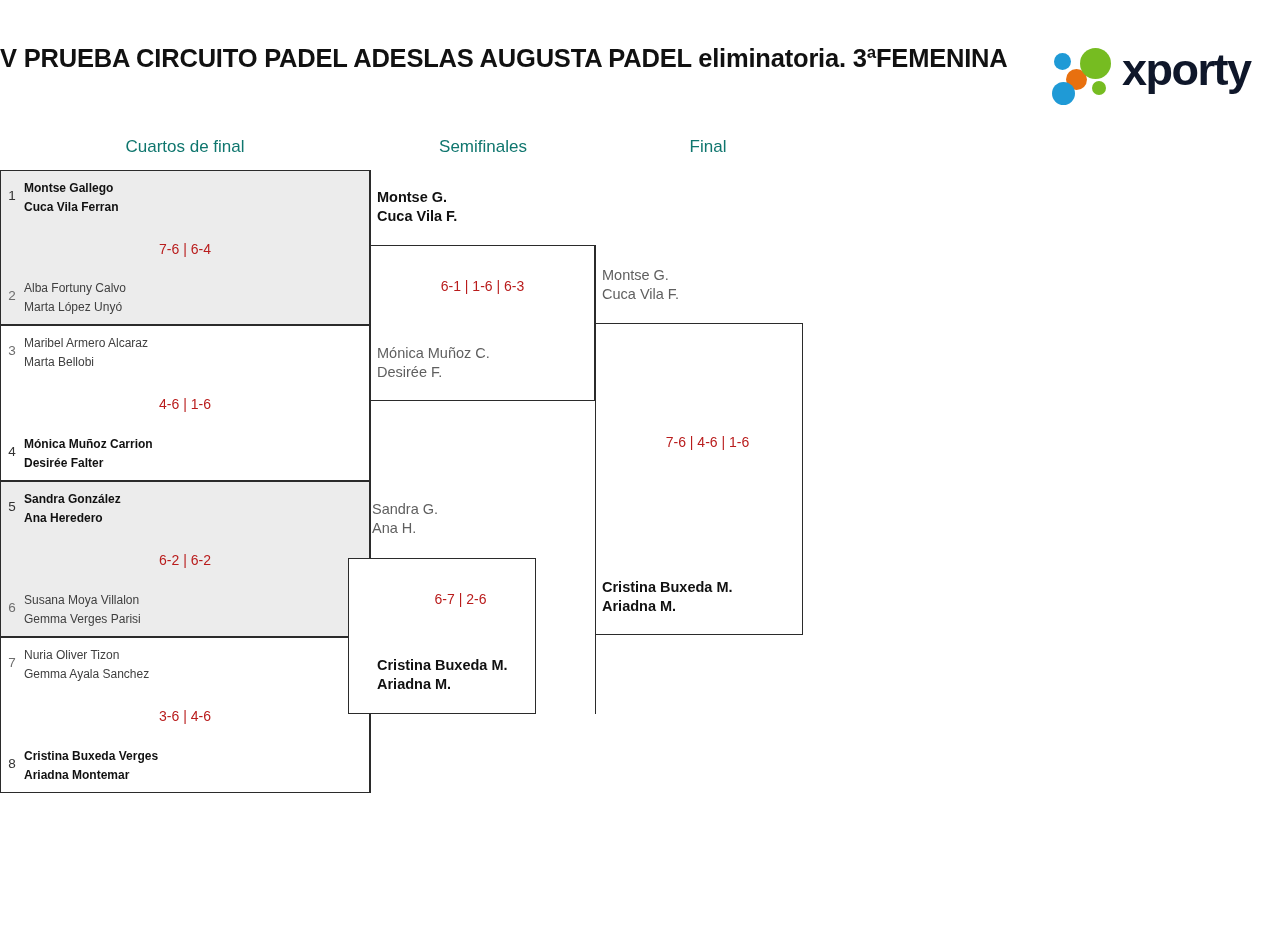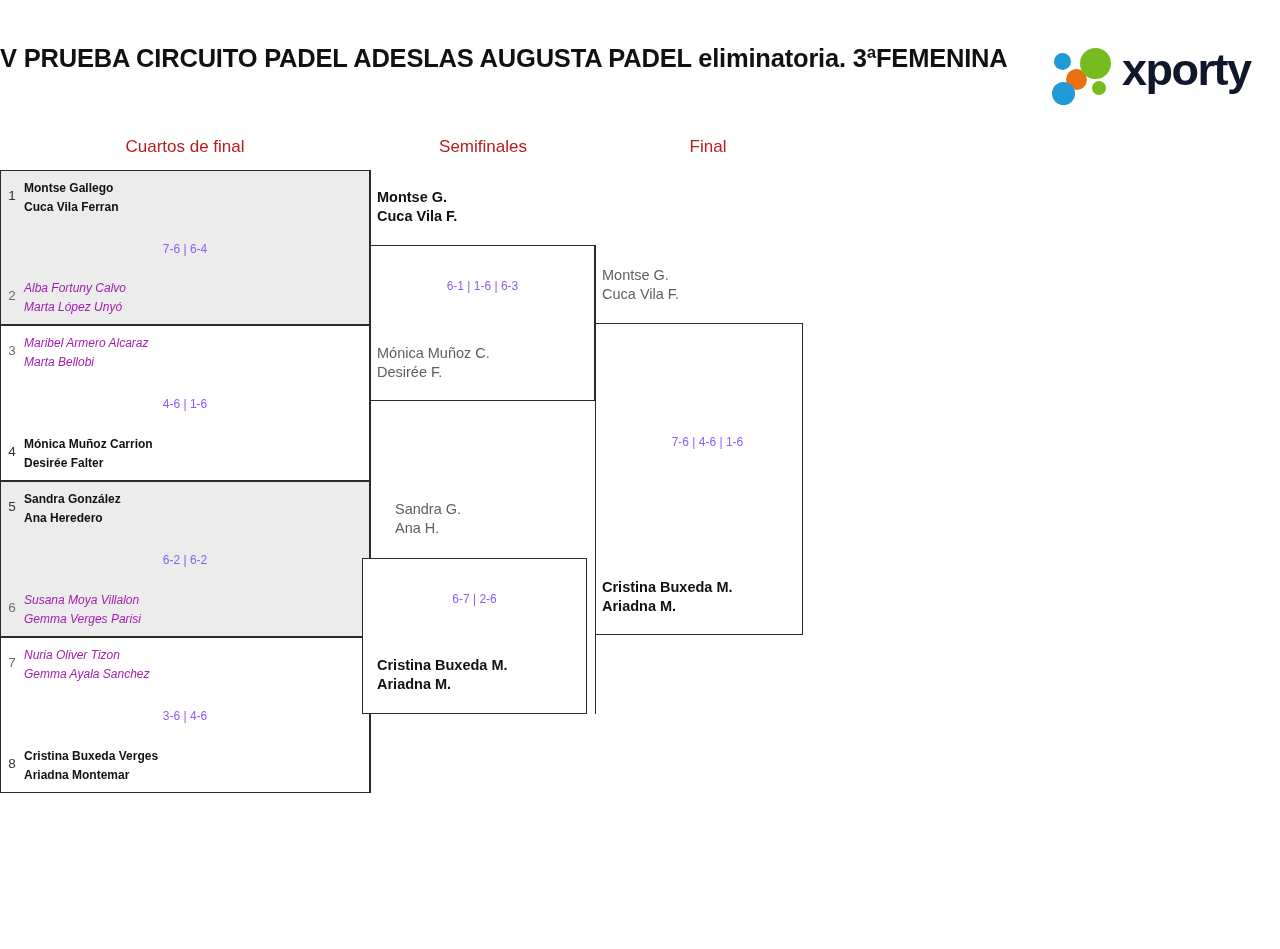--- a/index.html
+++ b/index.html
@@ -51,21 +51,21 @@
     color: #0f172a;
     line-height: 62px;
   }
 
   
   .round-header {
     position: absolute;
     top: 95px;
     text-align: center;
     font-size: 17px;
-    color: #b91c1c;
+    color: #0f766e;
     line-height: 24px;
   }
   #round-header-0 { left: 0px;   width: 370px; }
   #round-header-1 { left: 370px; width: 226px; }
   #round-header-2 { left: 596px; width: 224px; }
 
   
   #bracket { position: absolute; left: 0; top: 0; width: 1280px; height: 949px; }
 
   .line { position: absolute; background: #2b2b2b; }
@@ -97,28 +97,28 @@
     padding-top: 8px;
     text-align: center;
   }
   .names {
     font-size: 12px;
     line-height: 18.5px;
     white-space: nowrap;
   }
   .names .p { display: block; }
   .winner .names { color: #111111; font-weight: bold; }
-  .loser  .names { color: #a21caf; font-weight: normal; font-style: italic; }
+  .loser  .names { color: #404040; font-weight: normal; }
   .winner .seed { color: #333333; }
   .loser  .seed { color: #6d6d6d; }
 
   .score {
     position: absolute;
-    font-size: 12px;
-    color: #8b5cf6;
+    font-size: 14px;
+    color: #b91c1c;
     line-height: 18px;
     text-align: center;
   }
 
   
   .qf-top    { left: 0px;  top: 8px;  }
   .qf-bottom { left: 0px;  bottom: 8px; }
   .qf-score  { left: 0px;  width: 370px; }
 
   
@@ -239,24 +239,24 @@
     </div>
     <div class="sf-name winner" style="left:377px; top:148px;">
       <span class="p">Montse G.</span><br>
       <span class="p">Cuca Vila F.</span>
     </div>
     <div class="sf-name loser" style="left:377px; top:304px;">
       <span class="p">Mónica Muñoz C.</span><br>
       <span class="p">Desirée F.</span>
     </div>
 
-    <div class="match-box" style="left:362px; top:518px; width:225px; height:156px;">
+    <div class="match-box" style="left:348px; top:518px; width:188px; height:156px;">
       <div class="score" style="left:0px; top:31px; width:223px;">6-7 | 2-6</div>
     </div>
-    <div class="sf-name loser" style="left:395px; top:460px;">
+    <div class="sf-name loser" style="left:372px; top:460px;">
       <span class="p">Sandra G.</span><br>
       <span class="p">Ana H.</span>
     </div>
     <div class="sf-name winner" style="left:377px; top:616px;">
       <span class="p">Cristina Buxeda M.</span><br>
       <span class="p">Ariadna M.</span>
     </div>
 
     <div class="line v" style="left:370px; top:130px; height:75px;"></div>
     <div class="line v" style="left:370px; top:361px; height:157px;"></div>

